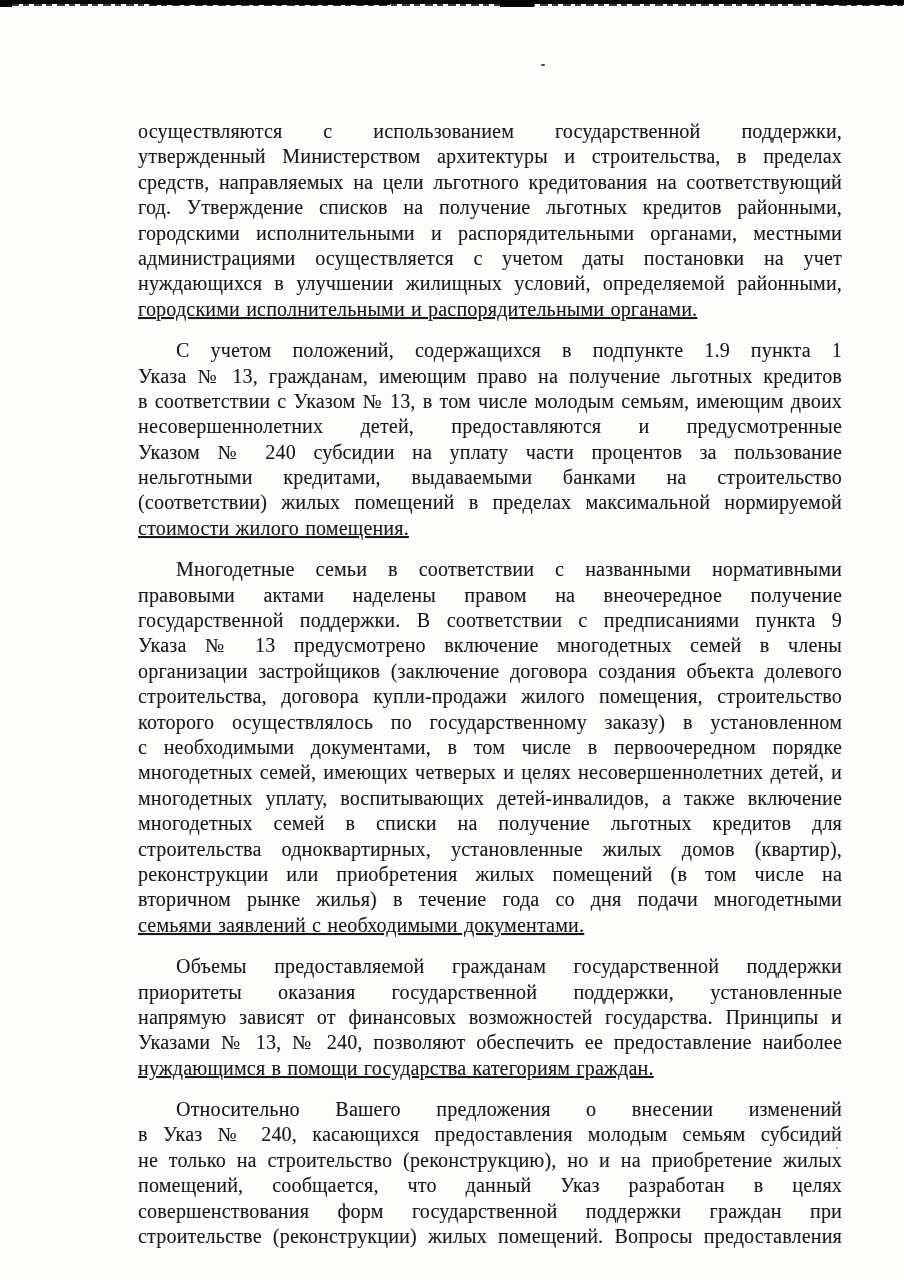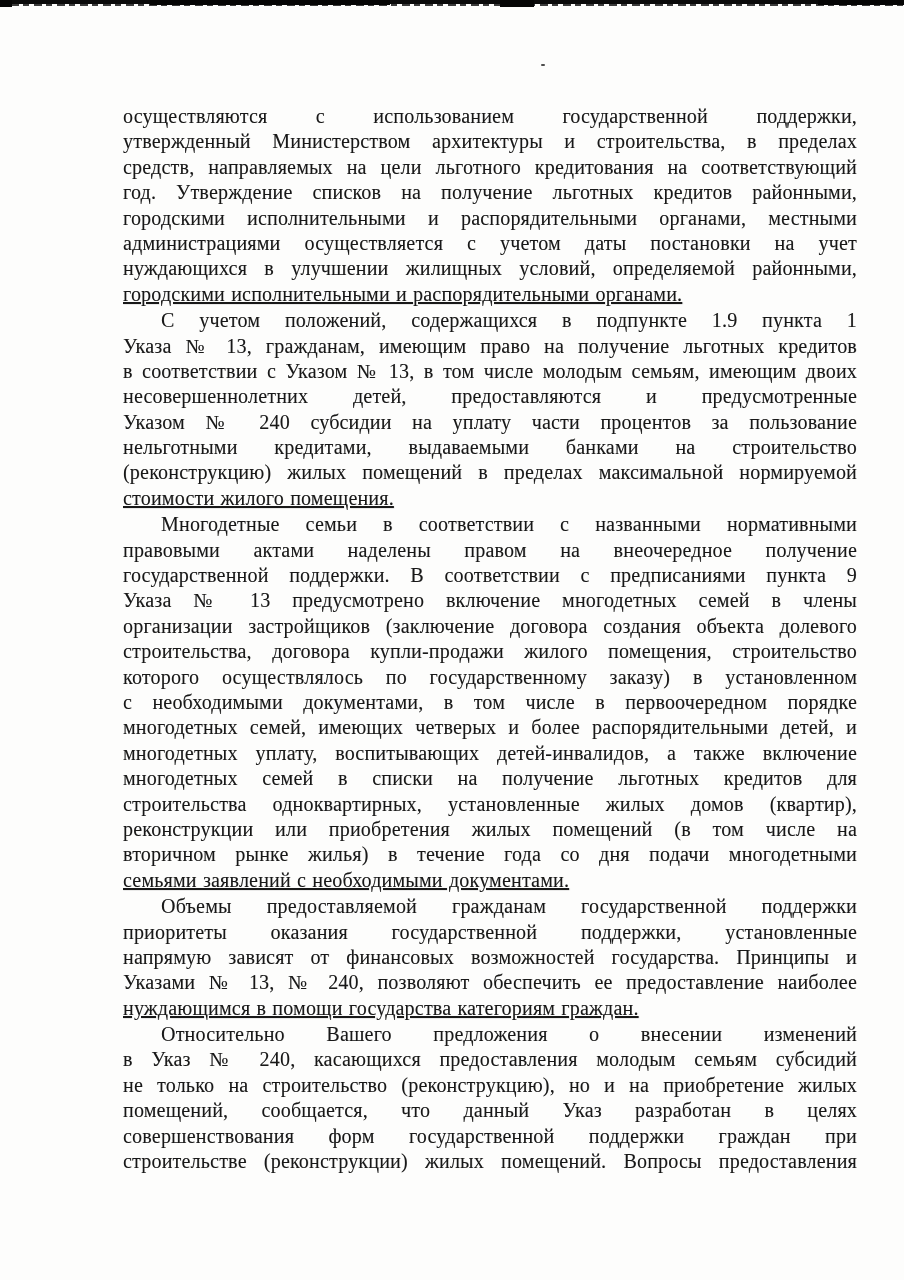--- a/index.html
+++ b/index.html
@@ -42,21 +42,21 @@
   .speck { position: absolute; background: #4d4d4d; border-radius: 1px; }
   .speck-1 { left: 541px; top: 64px; width: 4px; height: 2px; }
   .speck-2 { left: 836px; top: 1147px; width: 2px; height: 2px; opacity:.6; }
 
   .text-block {
     position: absolute;
     left: 122px;
     top: 103px;
     width: 736px;
   }
-  .para { margin: 1px; padding: 0; }
+  .para { margin: 16px; padding: 0; }
   .line {
     display: block;
     height: 25.4px;
     line-height: 25.4px;
     font-size: 20px;
     letter-spacing: 0.2px;
     word-spacing: 1px;
     text-align: justify;
     text-align-last: justify;
     white-space: nowrap; 
@@ -90,33 +90,33 @@
         <div class="line">нуждающихся в улучшении жилищных условий, определяемой районными,</div>
         <div class="line endline">городскими исполнительными и распорядительными органами.</div>
       </div>
       <div class="para">
         <div class="line indent">С учетом положений, содержащихся в подпункте 1.9 пункта 1</div>
         <div class="line">Указа № 13, гражданам, имеющим право на получение льготных кредитов</div>
         <div class="line">в соответствии с Указом № 13, в том числе молодым семьям, имеющим двоих</div>
         <div class="line">несовершеннолетних детей, предоставляются и предусмотренные</div>
         <div class="line">Указом № 240 субсидии на уплату части процентов за пользование</div>
         <div class="line">нельготными кредитами, выдаваемыми банками на строительство</div>
-        <div class="line">(реконструкцию) жилых помещений в пределах максимальной нормируемой</div>
+        <div class="line">(соответствии) жилых помещений в пределах максимальной нормируемой</div>
         <div class="line endline">стоимости жилого помещения.</div>
       </div>
       <div class="para">
         <div class="line indent">Многодетные семьи в соответствии с названными нормативными</div>
         <div class="line">правовыми актами наделены правом на внеочередное получение</div>
         <div class="line">государственной поддержки. В соответствии с предписаниями пункта 9</div>
         <div class="line">Указа № 13 предусмотрено включение многодетных семей в члены</div>
         <div class="line">организации застройщиков (заключение договора создания объекта долевого</div>
         <div class="line">строительства, договора купли-продажи жилого помещения, строительство</div>
         <div class="line">которого осуществлялось по государственному заказу) в установленном</div>
         <div class="line">с необходимыми документами, в том числе в первоочередном порядке</div>
-        <div class="line">многодетных семей, имеющих четверых и более распорядительными детей, и</div>
+        <div class="line">многодетных семей, имеющих четверых и целях несовершеннолетних детей, и</div>
         <div class="line">многодетных уплату, воспитывающих детей-инвалидов, а также включение</div>
         <div class="line">многодетных семей в списки на получение льготных кредитов для</div>
         <div class="line">строительства одноквартирных, установленные жилых домов (квартир),</div>
         <div class="line">реконструкции или приобретения жилых помещений (в том числе на</div>
         <div class="line">вторичном рынке жилья) в течение года со дня подачи многодетными</div>
         <div class="line endline">семьями заявлений с необходимыми документами.</div>
       </div>
       <div class="para">
         <div class="line indent">Объемы предоставляемой гражданам государственной поддержки</div>
         <div class="line">приоритеты оказания государственной поддержки, установленные</div>

